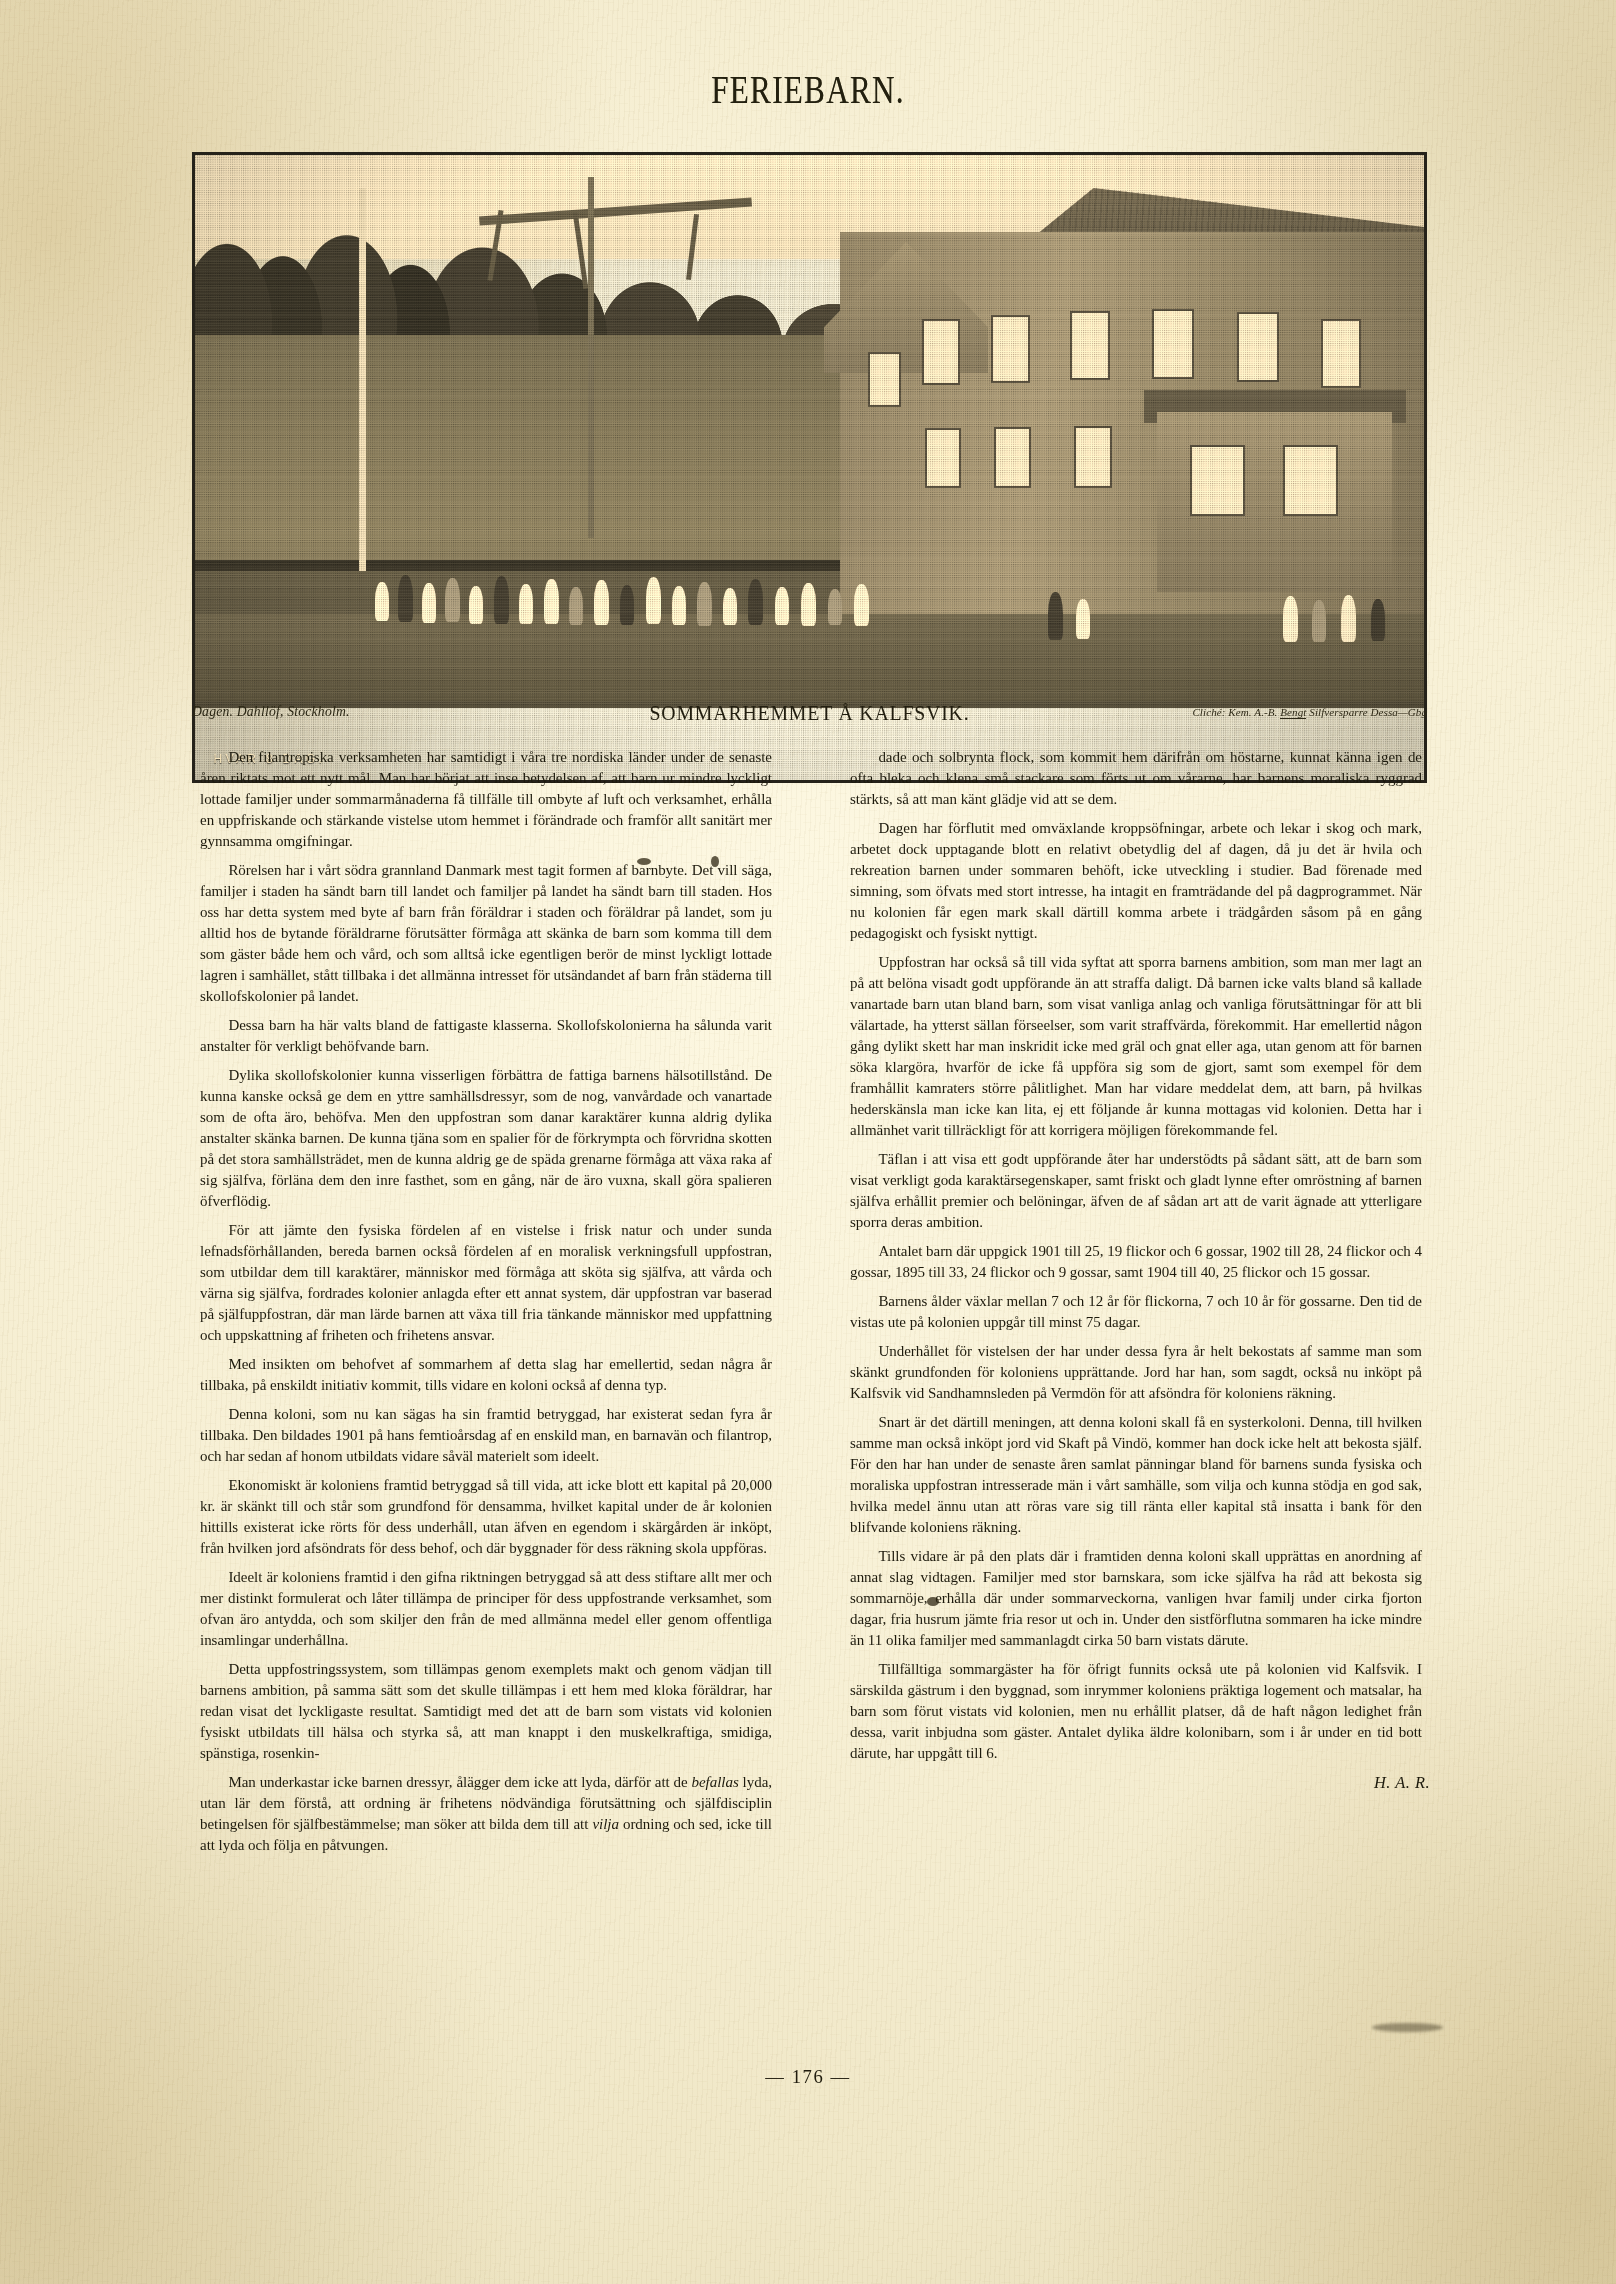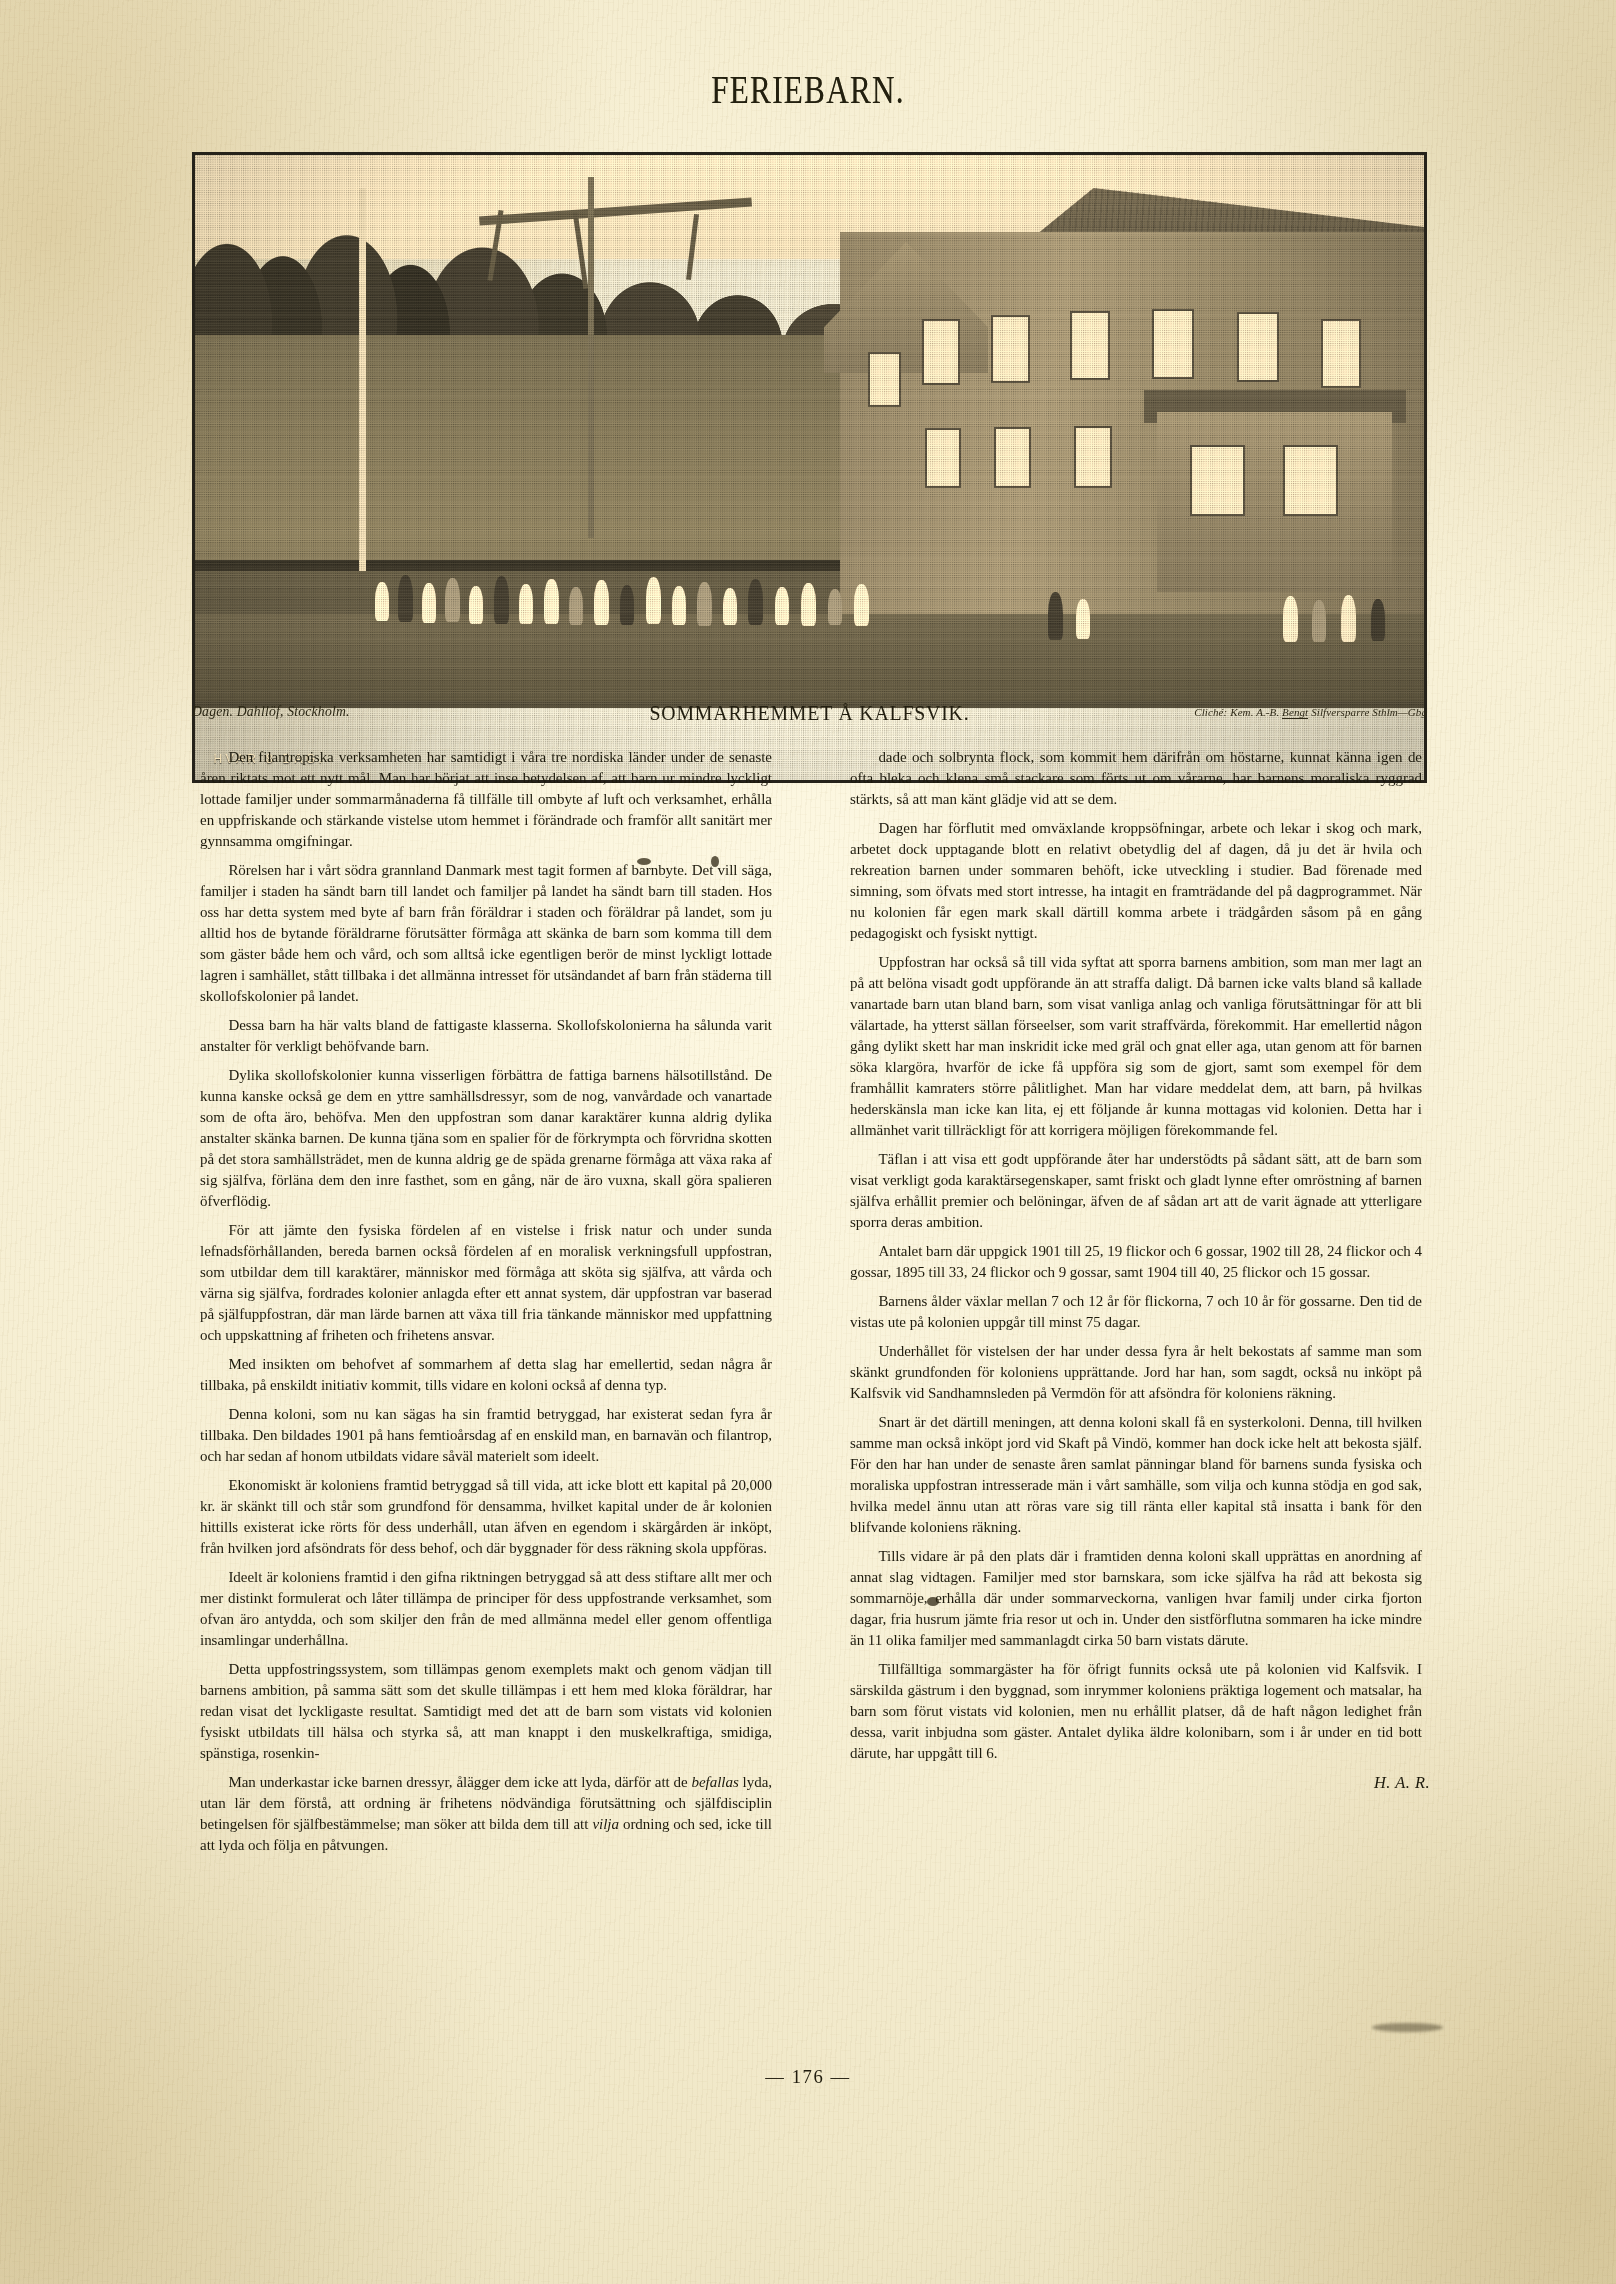--- a/index.html
+++ b/index.html
@@ -261,21 +261,21 @@
 
     <div class="halftone"></div>
     <div class="photo-grain"></div>
     <div class="photo-vig"></div>
     <div class="watermark">HVAR 8 DAG.</div>
   </div>
 
   <div class="caption-row">
     <div class="cap-left">Dagen. Dahllöf, Stockholm.</div>
     <div class="cap-center">SOMMARHEMMET Å KALFSVIK.</div>
-    <div class="cap-right"><span>Cliché: Kem. A.-B. </span><span class="u">Bengt</span><span> Silfversparre Sthlm—Gbg</span></div>
+    <div class="cap-right"><span>Cliché: Kem. A.-B. </span><span class="u">Bengt</span><span> Silfversparre Dessa—Gbg</span></div>
   </div>
 
   <div class="cols">
     <div class="col left" id="col-left">
         <p>Den filantropiska verksamheten har samtidigt i våra tre nordiska länder under de senaste åren riktats mot ett nytt mål. Man har börjat att inse betydelsen af, att barn ur mindre lyckligt lottade familjer under sommarmånaderna få tillfälle till ombyte af luft och verksamhet, erhålla en uppfriskande och stärkande vistelse utom hemmet i förändrade och framför allt sanitärt mer gynnsamma omgifningar.</p>
         <p>Rörelsen har i vårt södra grannland Danmark mest tagit formen af barnbyte. Det vill säga, familjer i staden ha sändt barn till landet och familjer på landet ha sändt barn till staden. Hos oss har detta system med byte af barn från föräldrar i staden och föräldrar på landet, som ju alltid hos de bytande föräldrarne förutsätter förmåga att skänka de barn som komma till dem som gäster både hem och vård, och som alltså icke egentligen berör de minst lyckligt lottade lagren i samhället, stått tillbaka i det allmänna intresset för utsändandet af barn från städerna till skollofskolonier på landet.</p>
         <p>Dessa barn ha här valts bland de fattigaste klasserna. Skollofskolonierna ha sålunda varit anstalter för verkligt behöfvande barn.</p>
         <p>Dylika skollofskolonier kunna visserligen förbättra de fattiga barnens hälsotillstånd. De kunna kanske också ge dem en yttre samhällsdressyr, som de nog, vanvårdade och vanartade som de ofta äro, behöfva. Men den uppfostran som danar karaktärer kunna aldrig dylika anstalter skänka barnen. De kunna tjäna som en spalier för de förkrympta och förvridna skotten på det stora samhällsträdet, men de kunna aldrig ge de späda grenarne förmåga att växa raka af sig själfva, förläna dem den inre fasthet, som en gång, när de äro vuxna, skall göra spalieren öfverflödig.</p>
         <p>För att jämte den fysiska fördelen af en vistelse i frisk natur och under sunda lefnadsförhållanden, bereda barnen också fördelen af en moralisk verkningsfull uppfostran, som utbildar dem till karaktärer, människor med förmåga att sköta sig själfva, att vårda och värna sig själfva, fordrades kolonier anlagda efter ett annat system, där uppfostran var baserad på själfuppfostran, där man lärde barnen att växa till fria tänkande människor med uppfattning och uppskattning af friheten och frihetens ansvar.</p>
         <p>Med insikten om behofvet af sommarhem af detta slag har emellertid, sedan några år tillbaka, på enskildt initiativ kommit, tills vidare en koloni också af denna typ.</p>

